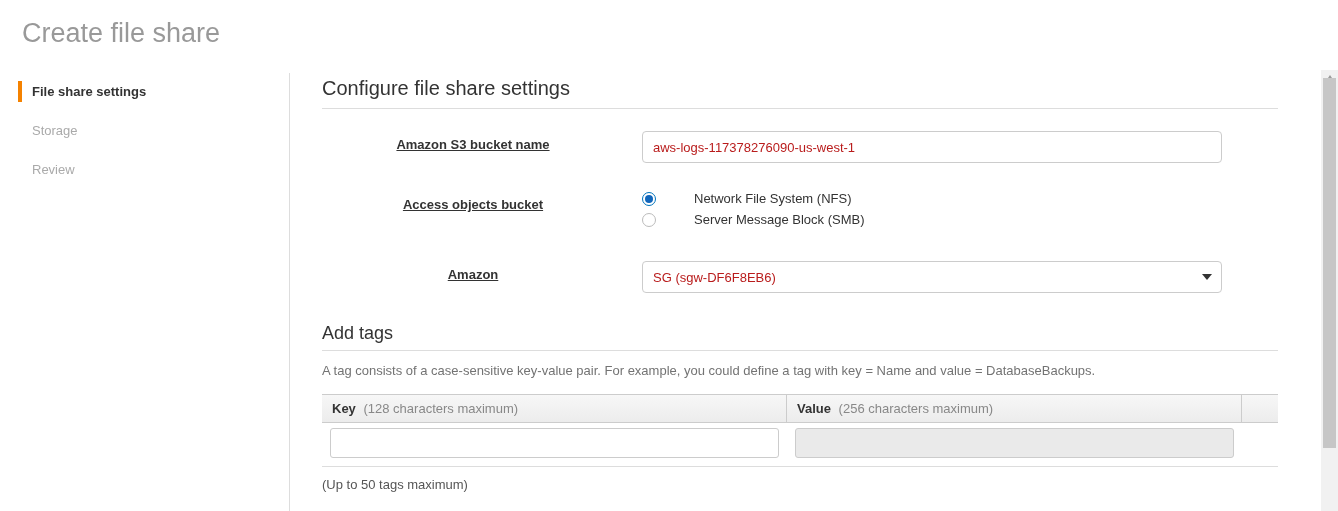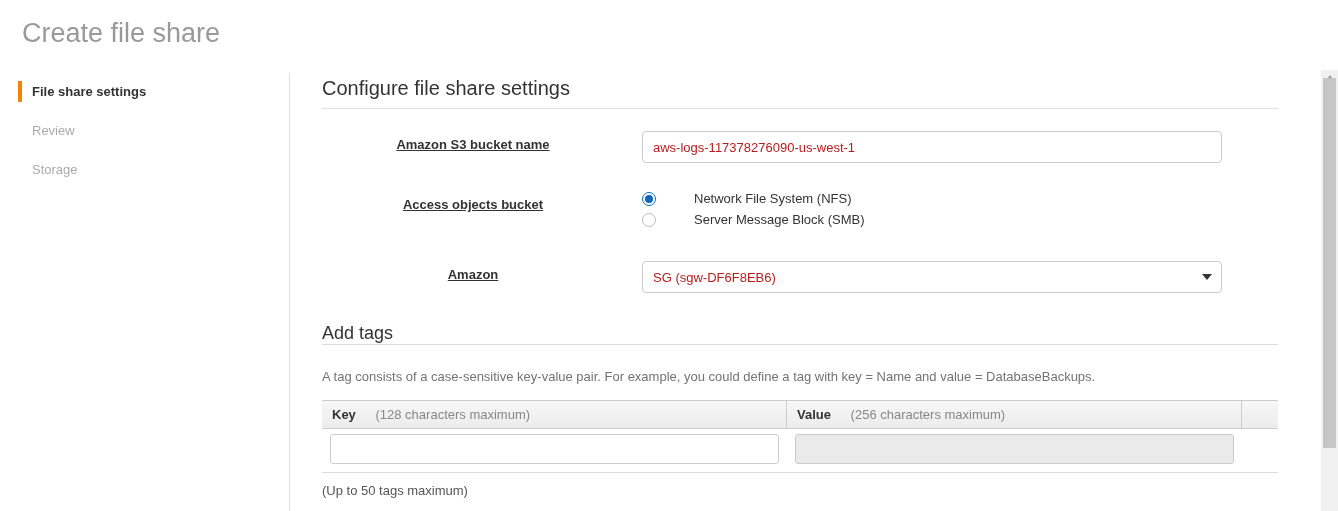--- a/index.html
+++ b/index.html
@@ -130,23 +130,23 @@
       right: 10px;
       top: 50%;
       transform: translateY(-50%);
       pointer-events: none;
     }
     .caret-icon svg { display: block; }
     .sub-section-title {
       font-size: 18px;
       font-weight: 400;
       color: #333;
-      padding-bottom: 0;
+      padding-bottom: 6px;
       border-bottom: 1px solid #ddd;
-      margin-bottom: 24px;
+      margin-bottom: 12px;
       margin-top: 30px;
     }
     .helper-text {
       font-size: 13px;
       color: #737373;
       margin-bottom: 16px;
     }
     .tag-table {
       width: 100%;
       border-top: 1px solid #ccc;
@@ -161,21 +161,21 @@
       padding: 6px 10px;
       font-size: 13px;
       color: #333;
       border-right: 1px solid #ccc;
     }
     .tag-head-cell:last-child { border-right: none; }
     .th-key { flex: 0 0 465px; }
     .th-value { flex: 1; }
     .th-remove { flex: 0 0 36px; }
     .th-strong { font-weight: 700; color:#333; }
-    .th-hint { color: #888; font-weight: 400; margin-left: 16px; }
+    .th-hint { color: #888; font-weight: 400; margin-left: 4px; }
     .tag-body { display: flex; padding: 5px 0 8px 0; }
     .tag-body-cell { padding: 0 8px; }
     .tb-key { flex: 0 0 465px; }
     .tb-value { flex: 1; }
     .tb-remove { flex: 0 0 36px; }
     .tag-input {
       width: 100%;
       height: 30px;
       border: 1px solid #ccc;
       border-radius: 3px;
@@ -218,24 +218,24 @@
 <body>
 
 <div class="page-title">Create file share</div>
 
 <div class="content-wrap">
   <div class="sidebar">
     <div class="sidebar-item active">
       <span>File share settings</span>
     </div>
     <div class="sidebar-item">
+      <span>Storage</span>
+    </div>
+    <div class="sidebar-item">
       <span>Review</span>
-    </div>
-    <div class="sidebar-item">
-      <span>Storage</span>
     </div>
   </div>
 
   <div class="main">
     <div class="section-title">Configure file share settings</div>
 
     <div class="form-row">
       <div class="form-label">Amazon S3 bucket name</div>
       <div class="form-field">
         <input class="text-input" type="text" value="aws-logs-117378276090-us-west-1" style="">

